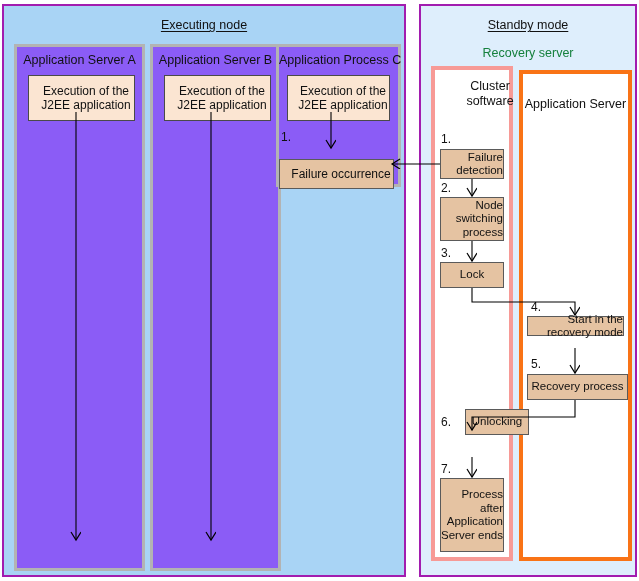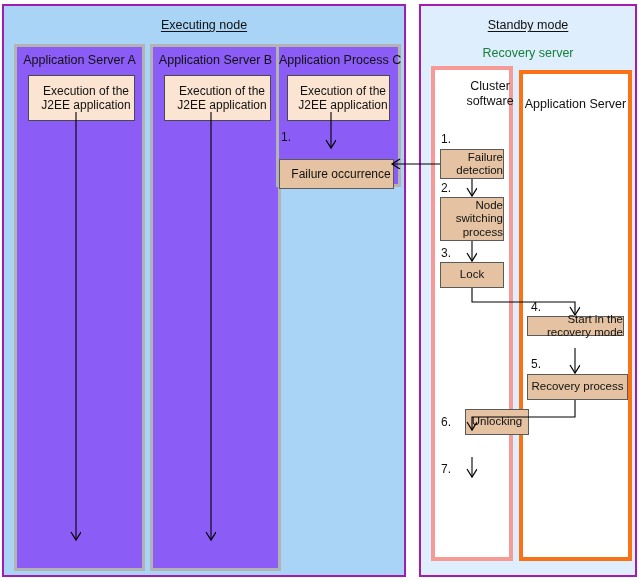--- a/index.html
+++ b/index.html
@@ -117,20 +117,21 @@
   <div class="step-num" id="num5">5.</div>
   <div class="step-num" id="num6">6.</div>
   <div class="step-num" id="num7">7.</div>
 
   <div class="step" id="step1">Failure detection</div>
   <div class="step" id="step2">Node switching process</div>
   <div class="step" id="step3">Lock</div>
   <div class="step" id="step4">Start in the recovery mode</div>
   <div class="step" id="step5">Recovery process</div>
   <div class="step" id="step6">Unlocking</div>
+  <div class="step" id="step7">Process after Application Server ends</div>
 
   <svg class="overlay" viewBox="0 0 639 581">
     <defs>
       <marker id="ah" markerWidth="12" markerHeight="12" refX="9" refY="5" orient="auto" markerUnits="userSpaceOnUse">
         <path d="M1,0 L9,5 L1,10" fill="none" stroke="#000" stroke-width="1.2"></path>
       </marker>
       <marker id="ahl" markerWidth="12" markerHeight="12" refX="9" refY="5" orient="auto" markerUnits="userSpaceOnUse">
         <path d="M1,0 L9,5 L1,10" fill="none" stroke="#000" stroke-width="1.2"></path>
       </marker>
     </defs>

